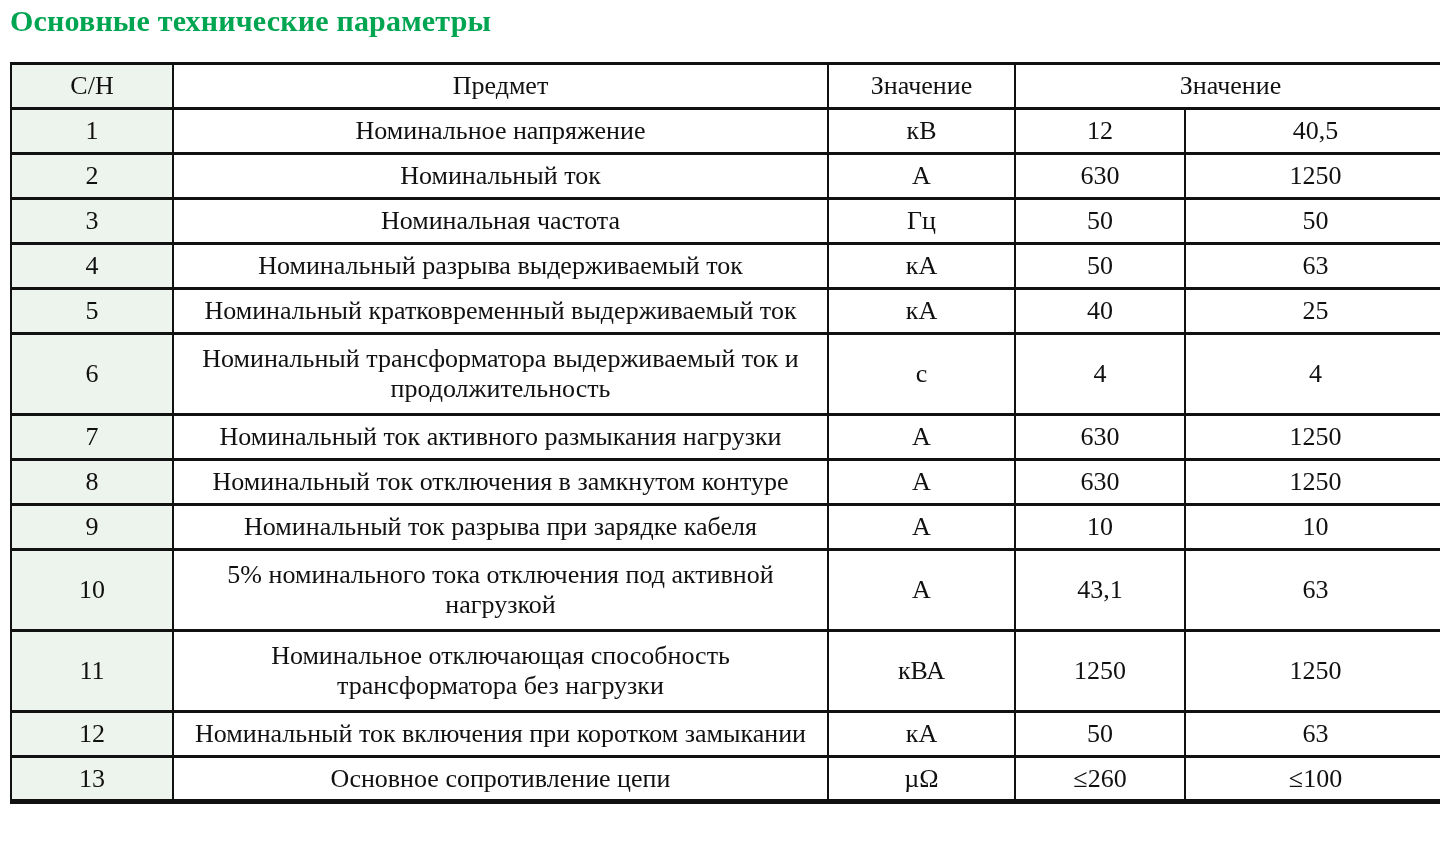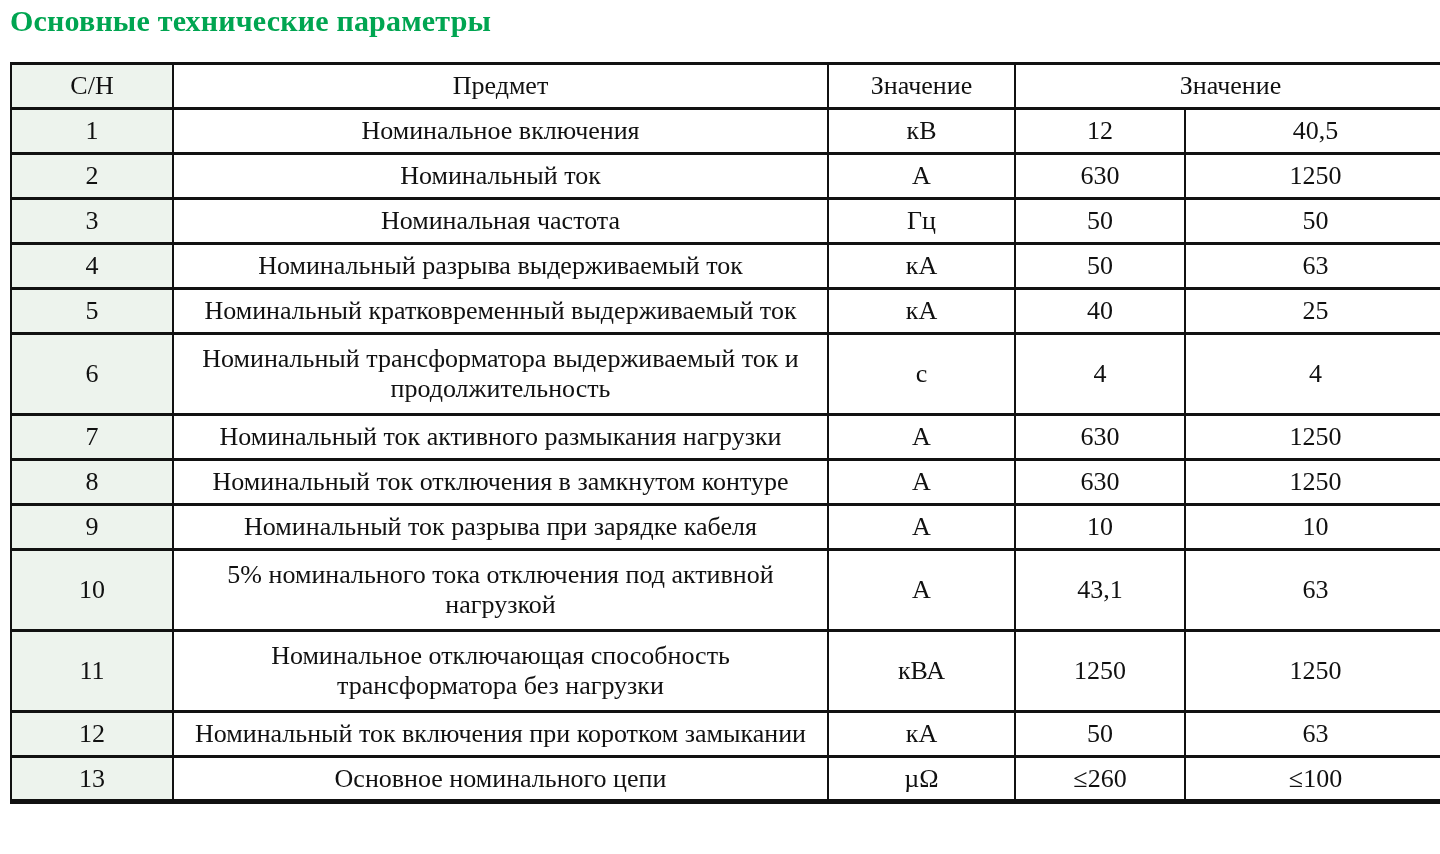--- a/index.html
+++ b/index.html
@@ -87,21 +87,21 @@
       <tr>
         <th class="sn">С/Н</th>
         <th>Предмет</th>
         <th>Значение</th>
         <th class="value-span" colspan="2">Значение</th>
       </tr>
     </thead>
     <tbody>
         <tr>
           <td class="sn">1</td>
-          <td class="item">Номинальное включения</td>
+          <td class="item">Номинальное напряжение</td>
           <td class="unit">кВ</td>
           <td class="val">12</td>
           <td class="val">40,5</td>
         </tr>
         <tr>
           <td class="sn">2</td>
           <td class="item">Номинальный ток</td>
           <td class="unit">А</td>
           <td class="val">630</td>
           <td class="val">1250</td>
@@ -171,21 +171,21 @@
         </tr>
         <tr>
           <td class="sn">12</td>
           <td class="item">Номинальный ток включения при коротком замыкании</td>
           <td class="unit">кА</td>
           <td class="val">50</td>
           <td class="val">63</td>
         </tr>
         <tr>
           <td class="sn">13</td>
-          <td class="item">Основное номинального цепи</td>
+          <td class="item">Основное сопротивление цепи</td>
           <td class="unit">µΩ</td>
           <td class="val">≤260</td>
           <td class="val">≤100</td>
         </tr>
       </tbody>
   </table>
 
 </div>
 
 </body></html>

